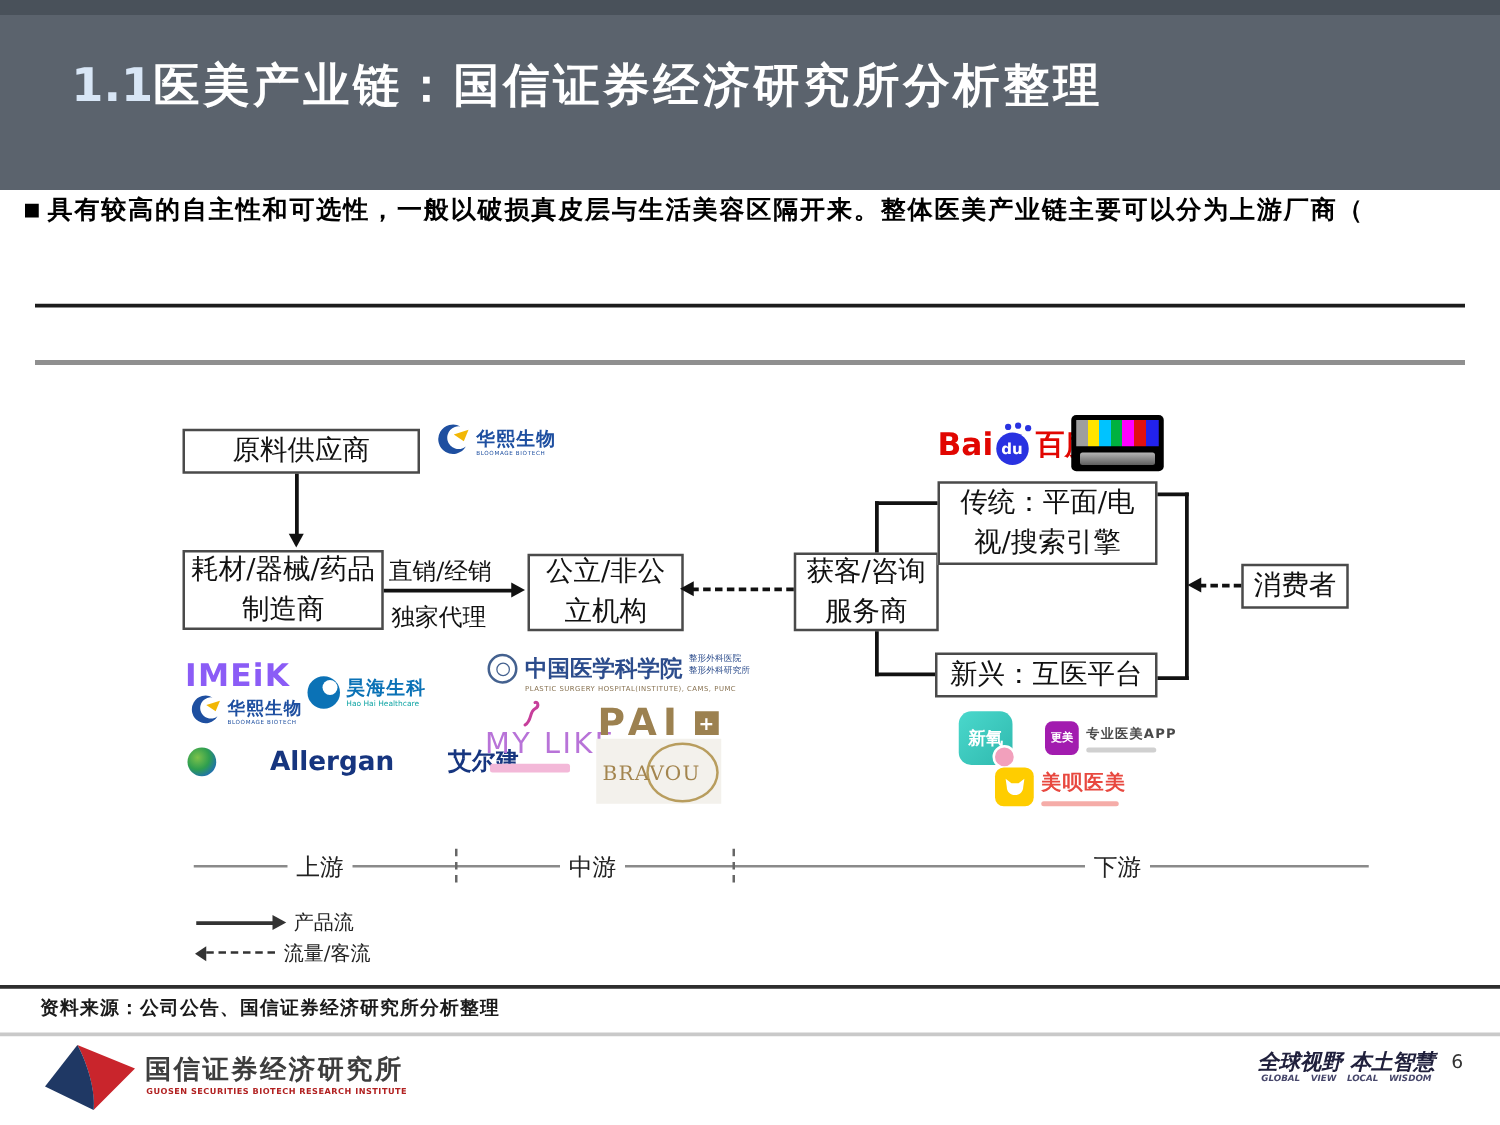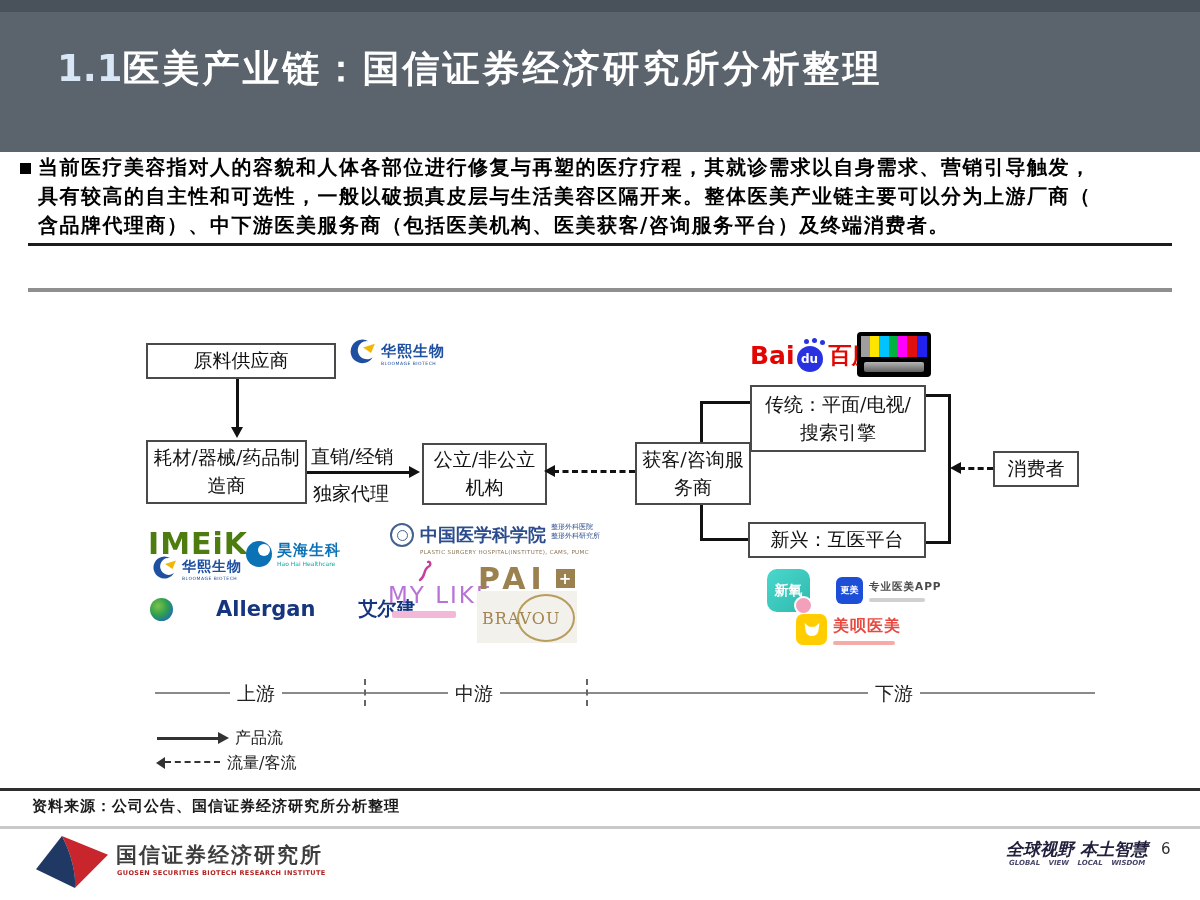--- a/index.html
+++ b/index.html
@@ -18,21 +18,21 @@
   
   .rule{position:absolute;}
   .rule-black{left:28px;top:243px;width:1144px;height:3px;background:#1c1c1c;}
   .rule-gray{left:28px;top:288px;width:1144px;height:4px;background:#8f8f8f;}
   .rule-dark-bottom{left:0;top:788px;width:1200px;height:3px;background:#2e2e2e;}
   .rule-light-bottom{left:0;top:826px;width:1200px;height:3px;background:#c9c9c9;}
   .fig-caption{position:absolute;left:30px;top:253px;font-family:"DejaVu Serif",serif;font-weight:bold;
                font-size:19px;color:#000;letter-spacing:1px;}
   
   .box{position:absolute;border:2px solid #4a4a4a;background:#fff;display:flex;align-items:center;
-       justify-content:center;text-align:center;font-family:"DejaVu Serif",serif;font-size:19px;
+       justify-content:center;text-align:center;font-family:"DejaVu Serif",serif;font-size:22px;
        color:#111;line-height:1.45;word-break:break-all;padding:2px 4px;box-sizing:border-box;}
   
   .hline{position:absolute;height:3px;background:#111;}
   .vline{position:absolute;width:3px;background:#111;}
   .hdash{position:absolute;height:0;border-top:3px dashed #111;}
   .ah-right{position:absolute;width:0;height:0;border-top:6px solid transparent;
             border-bottom:6px solid transparent;border-left:11px solid #111;}
   .ah-left{position:absolute;width:0;height:0;border-top:6px solid transparent;
            border-bottom:6px solid transparent;border-right:11px solid #111;}
   .ah-down{position:absolute;width:0;height:0;border-left:6px solid transparent;
@@ -40,21 +40,21 @@
   .edge-label{position:absolute;font-family:"DejaVu Serif",serif;font-size:19px;color:#111;white-space:nowrap;}
   
   .axis-line{position:absolute;left:155px;top:692px;width:940px;height:2px;background:#8a8a8a;}
   .axis-label{position:absolute;top:681px;background:#fff;padding:0 7px;font-family:"DejaVu Serif",serif;
               font-size:19px;color:#222;}
   .axis-div{position:absolute;top:679px;height:27px;width:0;border-left:2px dashed #666;}
   .legend-label{position:absolute;font-family:"DejaVu Serif",serif;font-size:16px;color:#222;white-space:nowrap;}
   
   .logo{position:absolute;display:flex;align-items:center;}
   .smudge{display:block;border-radius:2px;}
-  .imeik-text{font-size:30px;font-weight:bold;color:#4d7c0f;letter-spacing:1px;}
+  .imeik-text{font-size:25px;font-weight:bold;color:#8b5cf6;letter-spacing:1px;}
   .navy{color:#16357f;margin-left:36px;}
   .paw{position:relative;width:30px;height:34px;margin:0 2px;}
   .paw .toes{position:absolute;top:1px;left:7px;width:5px;height:5px;border-radius:50%;background:#2932e1;
              box-shadow:8px -1px 0 #2932e1,16px 1px 0 #2932e1;}
   .paw .pad{position:absolute;bottom:0;left:0;width:26px;height:26px;border-radius:50%;background:#2932e1;
             color:#fff;font-size:12px;font-weight:bold;display:flex;align-items:center;justify-content:center;}
   .tv{position:absolute;left:857px;top:332px;width:74px;height:45px;background:#000;border-radius:4px;}
   .tv-bars{position:absolute;left:4px;right:4px;top:4px;height:21px;
     background:linear-gradient(90deg,#9e9e9e 0 14%,#ffe400 14% 28%,#00c3ff 28% 42%,#00b140 42% 56%,
                #ff00ff 56% 70%,#e01010 70% 85%,#2222ee 85% 100%);}
@@ -69,23 +69,21 @@
 
 <div class="slide">
 
   <div class="header">
     <div class="header-top-strip"></div>
     <div class="slide-title"><span class="num">1.1</span><span>医美产业链：国信证券经济研究所分析整理</span></div>
   </div>
 
   <div class="bullet-square"></div>
   <div class="body-lines">
-    <div>当前医疗美容指对人的容貌和人体各部位进行修复与再塑的医疗疗程，其就诊需求以自身需求、营销引导触发，</div>
     <div>具有较高的自主性和可选性，一般以破损真皮层与生活美容区隔开来。整体医美产业链主要可以分为上游厂商（</div>
-    <div>含品牌代理商）、中下游医美服务商（包括医美机构、医美获客/咨询服务平台）及终端消费者。</div>
   </div>
 
   <div class="rule rule-black"></div>
   <div class="rule rule-gray"></div>
 
   <div class="box" style="left:146px;top:343px;width:190px;height:36px;">原料供应商</div>
   <div class="box" style="left:146px;top:440px;width:161px;height:64px;">耗材/器械/药品制造商</div>
   <div class="box" style="left:635px;top:442px;width:116px;height:63px;">获客/咨询服务商</div>
   <div class="box" style="left:422px;top:443px;width:125px;height:62px;">公立/非公立机构</div>
   <div class="box" style="left:750px;top:385px;width:176px;height:67px;">传统：平面/电视/搜索引擎</div>
@@ -209,21 +207,21 @@
   </div>
 
   <div class="logo" style="left:767px;top:569px;">
     <span class="appicon" style="width:43px;height:43px;border-radius:10px;background:linear-gradient(135deg,#4ad8cc,#2fb9ae);font-size:14px;">
       <span>新氧</span>
       <span style="position:absolute;right:-3px;bottom:-3px;width:15px;height:15px;border-radius:50%;background:#f2a0bc;border:2px solid #fff;display:block;"></span>
     </span>
   </div>
 
   <div class="logo" style="left:836px;top:577px;align-items:flex-start;gap:6px;">
-    <span class="appicon" style="width:27px;height:27px;border-radius:6px;background:#1d4ed8;font-size:9px;">
+    <span class="appicon" style="width:27px;height:27px;border-radius:6px;background:#a21caf;font-size:9px;">
       <span>更美</span>
     </span>
     <span style="display:flex;flex-direction:column;margin-top:3px;">
       <span style="font-size:10.5px;font-weight:bold;color:#4a4a4a;letter-spacing:1px;">专业医美APP</span>
       <span class="smudge" style="width:56px;height:4px;background:#aaa;opacity:.55;margin-top:4px;"></span>
     </span>
   </div>
 
   <div class="logo" style="left:796px;top:614px;align-items:flex-start;gap:6px;">
     <span class="appicon" style="width:31px;height:31px;border-radius:7px;background:#ffcd00;">

